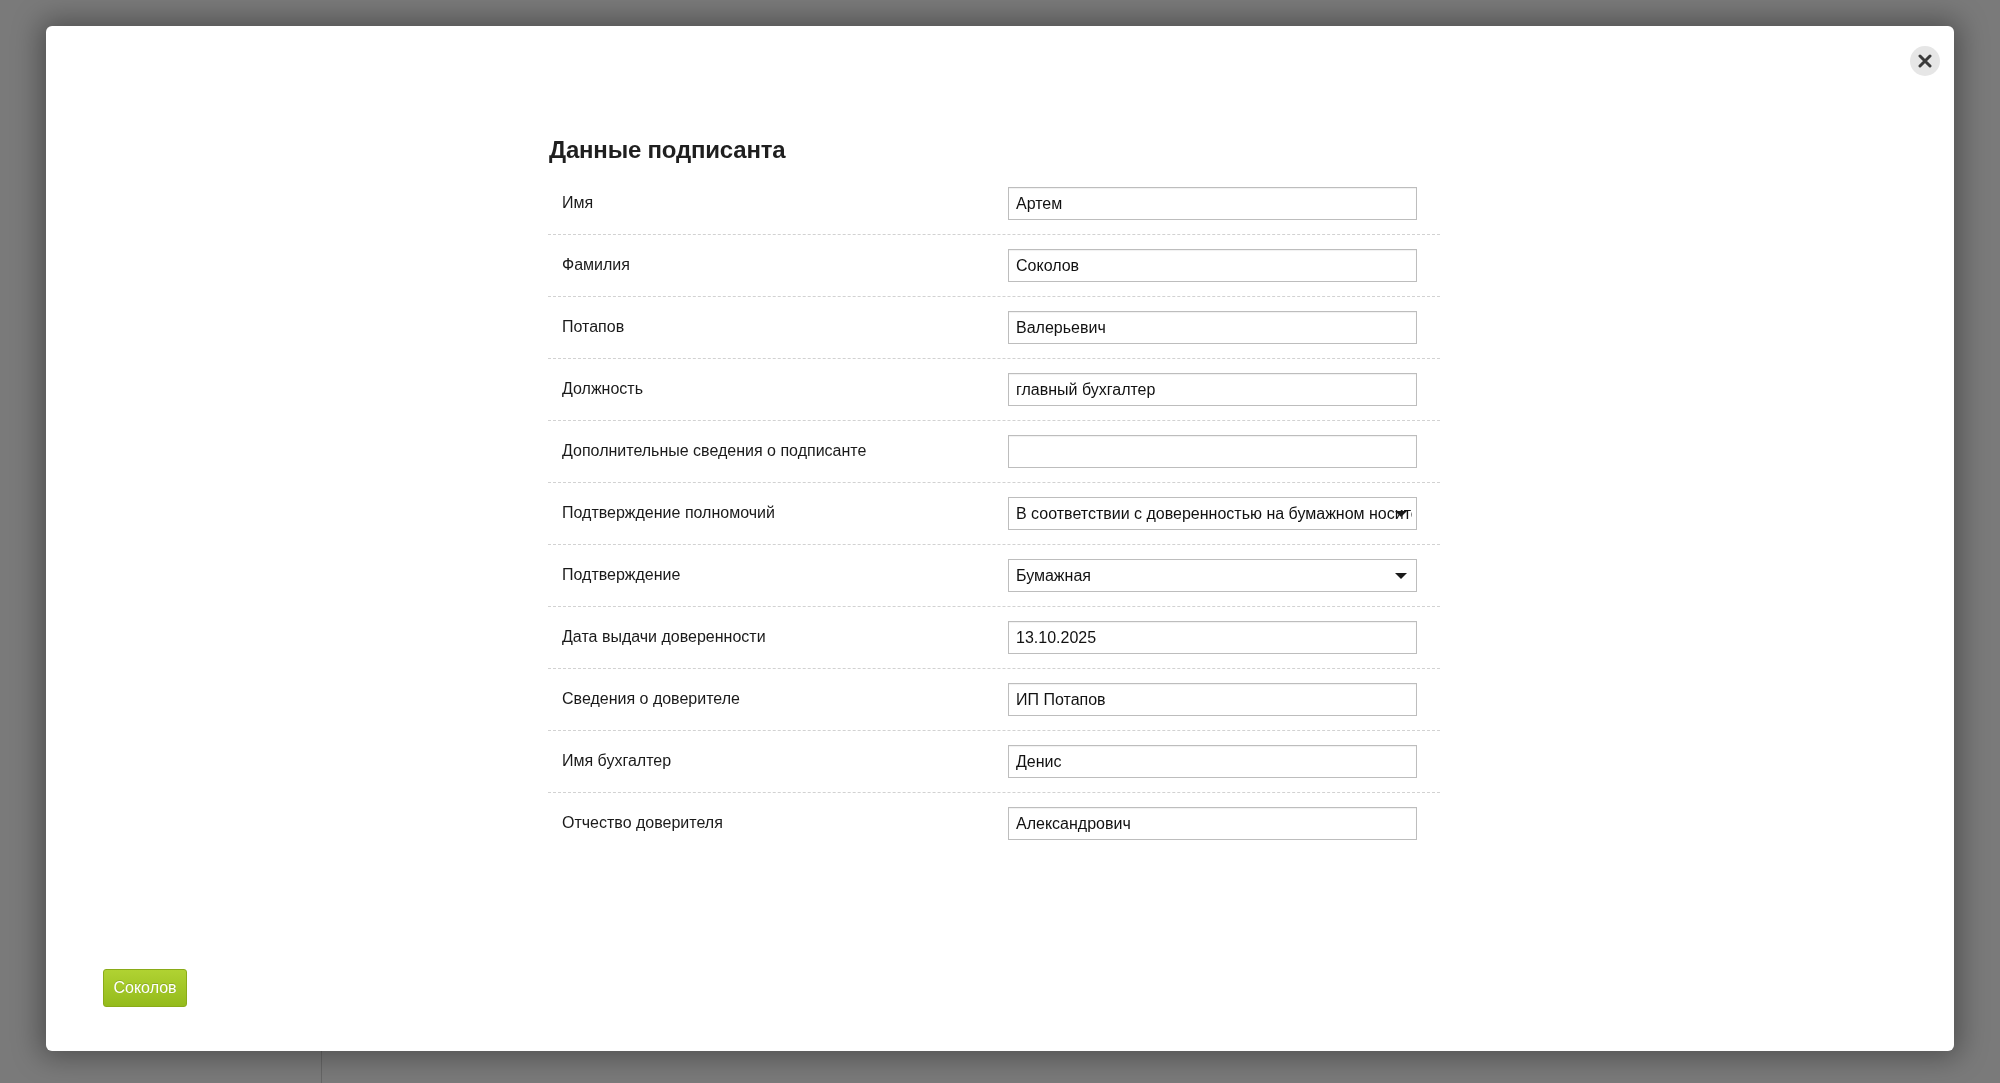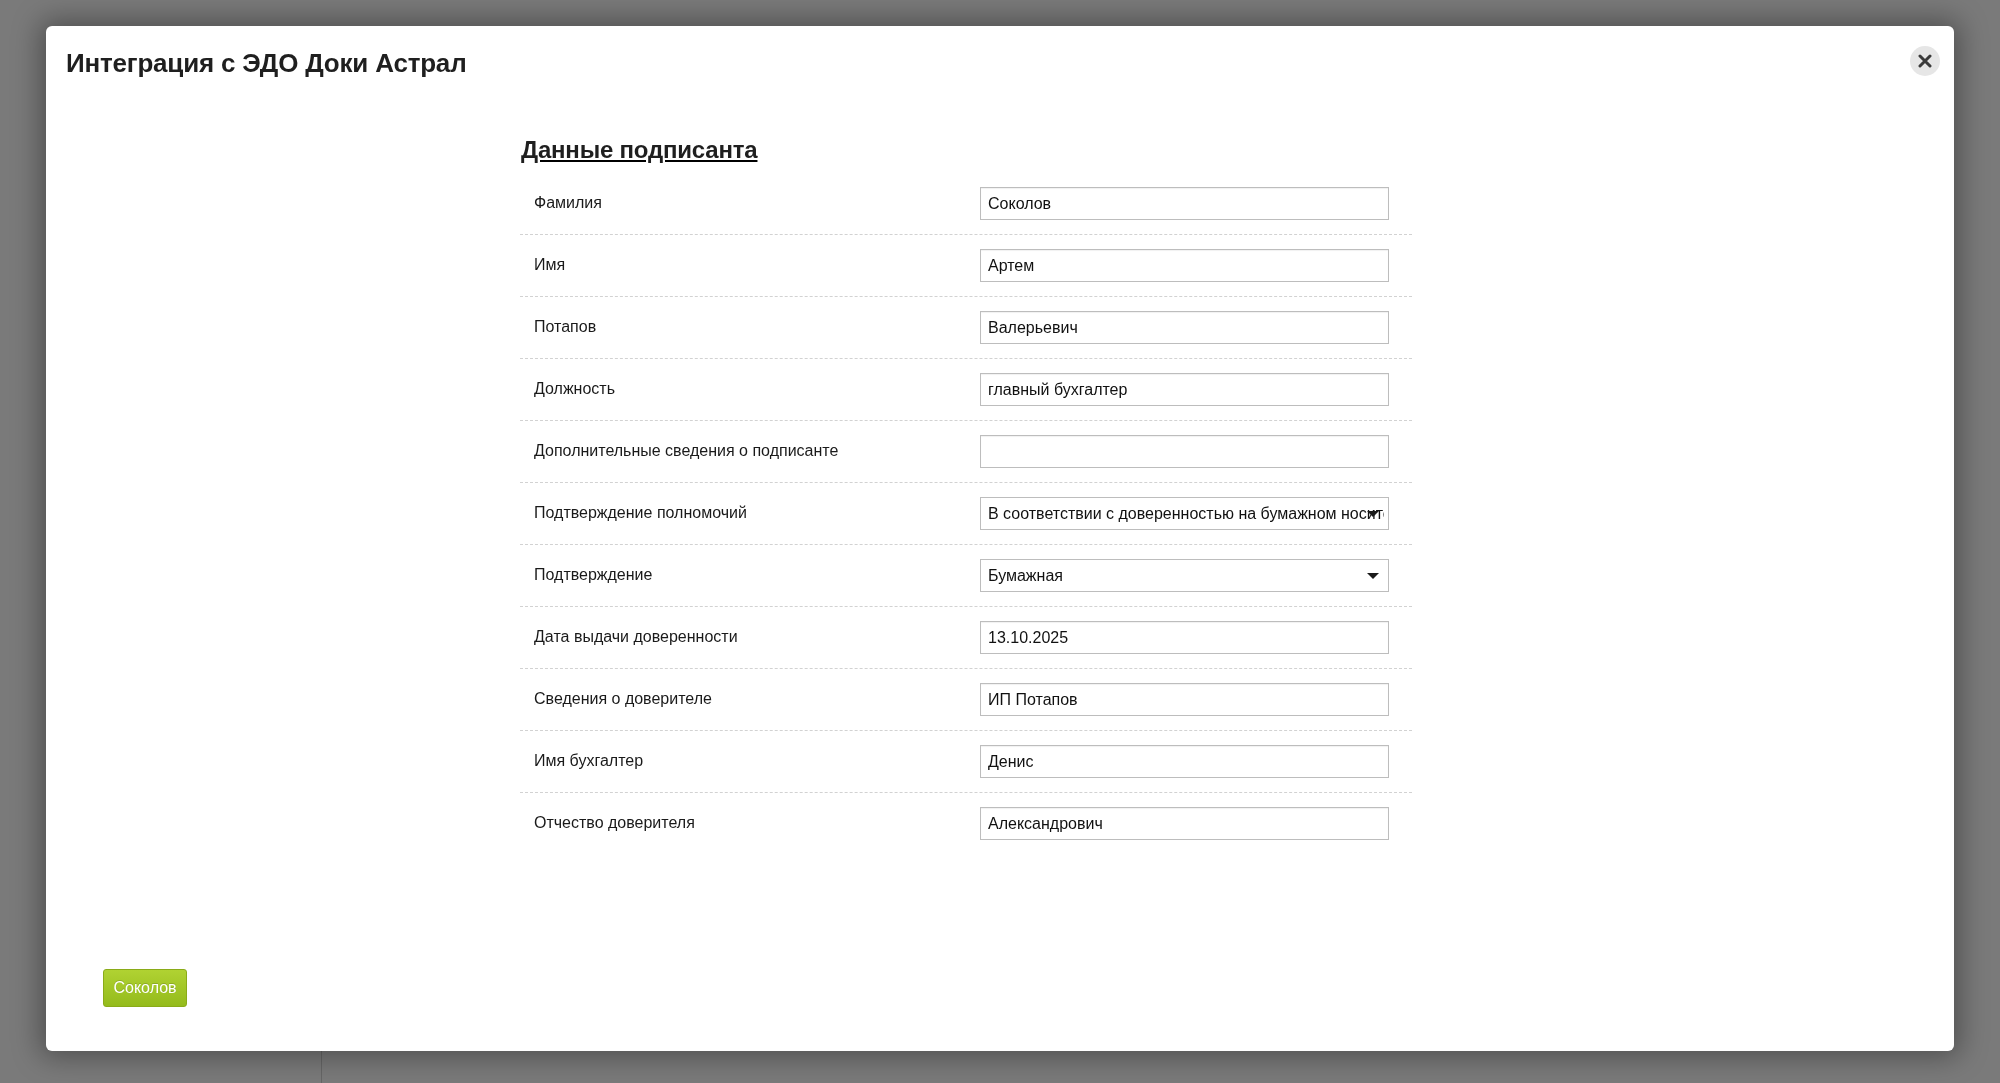--- a/index.html
+++ b/index.html
@@ -55,24 +55,23 @@
     padding: 0;
     cursor: pointer;
   }
   .close-button svg {
     position: absolute;
     left: 8px;
     top: 8px;
   }
   .form-block {
     position: absolute;
-    left: 474px;
+    left: 502px;
     top: 110px;
     width: 892px;
-    text-decoration: underline;
   }
   .section-title {
     margin: 0;
     font-size: 24px;
     font-weight: bold;
     color: #1f1f1f;
     line-height: 28px;
     height: 28px;
     padding-left: 1px;
     letter-spacing: -0.2px;
@@ -166,41 +165,40 @@
     cursor: pointer;
     text-shadow: 0 -1px 0 rgba(0,0,0,0.15);
   }
 </style>
 </head>
 <body>
 
 <div class="bg-divider"></div>
 
 <div class="modal">
-  <h1 class="modal-title">Интеграция с ЭДО Доки Астрал</h1>
 
   <button class="close-button">
     <svg width="14" height="14" viewBox="0 0 14 14">
       <path d="M2 2 L12 12 M12 2 L2 12" stroke="#3a3a3a" stroke-width="3" stroke-linecap="round"></path>
     </svg>
   </button>
 
   <div class="form-block">
     <h2 class="section-title">Данные подписанта</h2>
 
     <div class="rows">
 
       <div class="row">
+        <span class="row-label">Имя</span>
+        <input class="row-input" type="text" value="Артем" style="">
+      </div>
+
+      <div class="row">
         <span class="row-label">Фамилия</span>
         <input class="row-input" type="text" value="Соколов" style="">
-      </div>
-
-      <div class="row">
-        <span class="row-label">Имя</span>
-        <input class="row-input" type="text" value="Артем" style="">
       </div>
 
       <div class="row">
         <span class="row-label">Потапов</span>
         <input class="row-input" type="text" value="Валерьевич" style="">
       </div>
 
       <div class="row">
         <span class="row-label">Должность</span>
         <input class="row-input" type="text" value="главный бухгалтер" style="">

